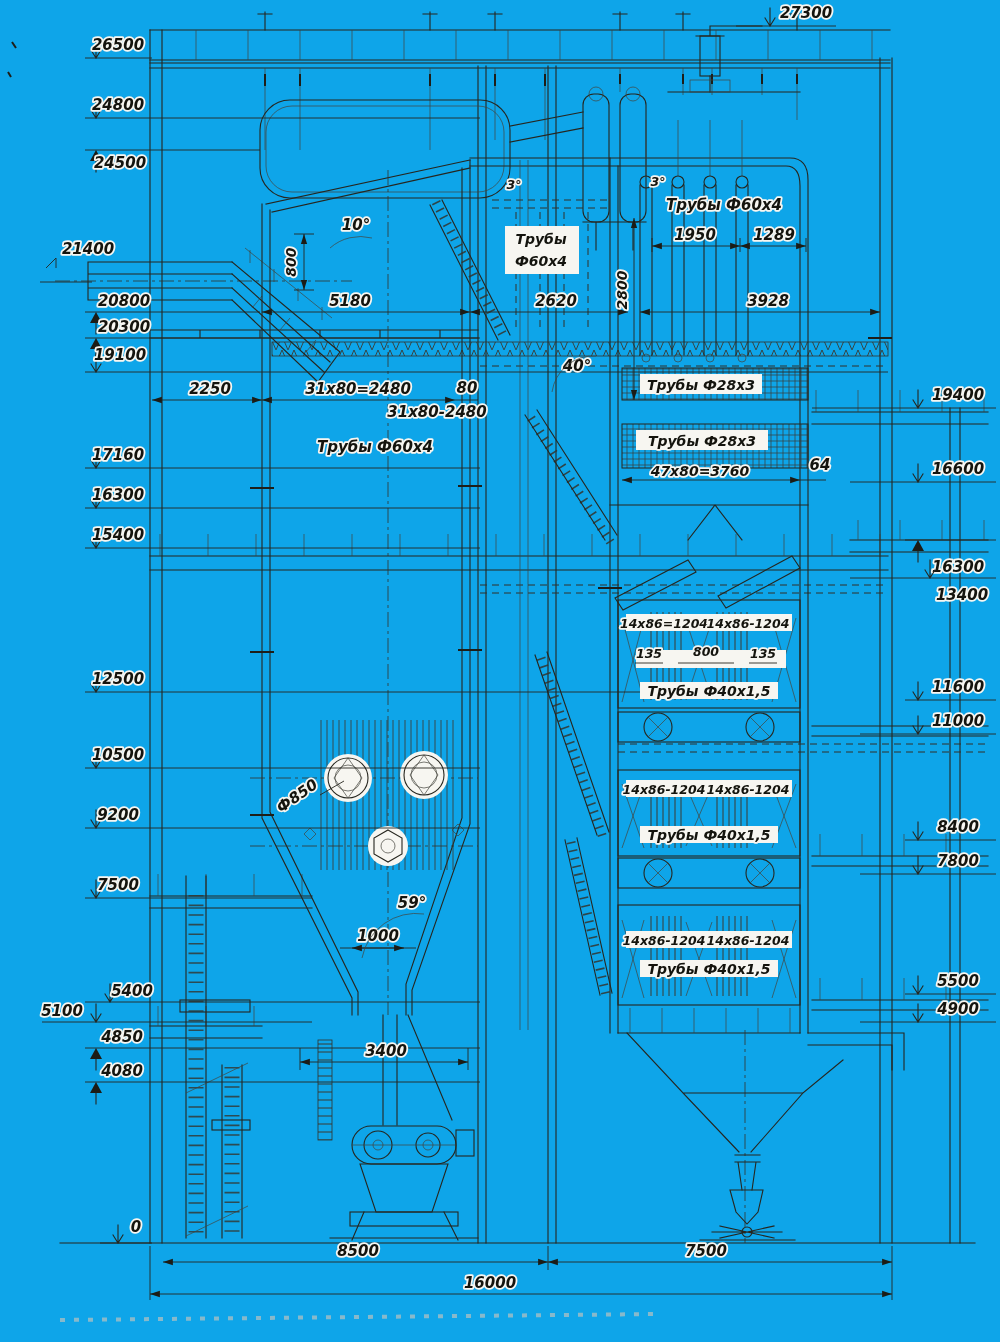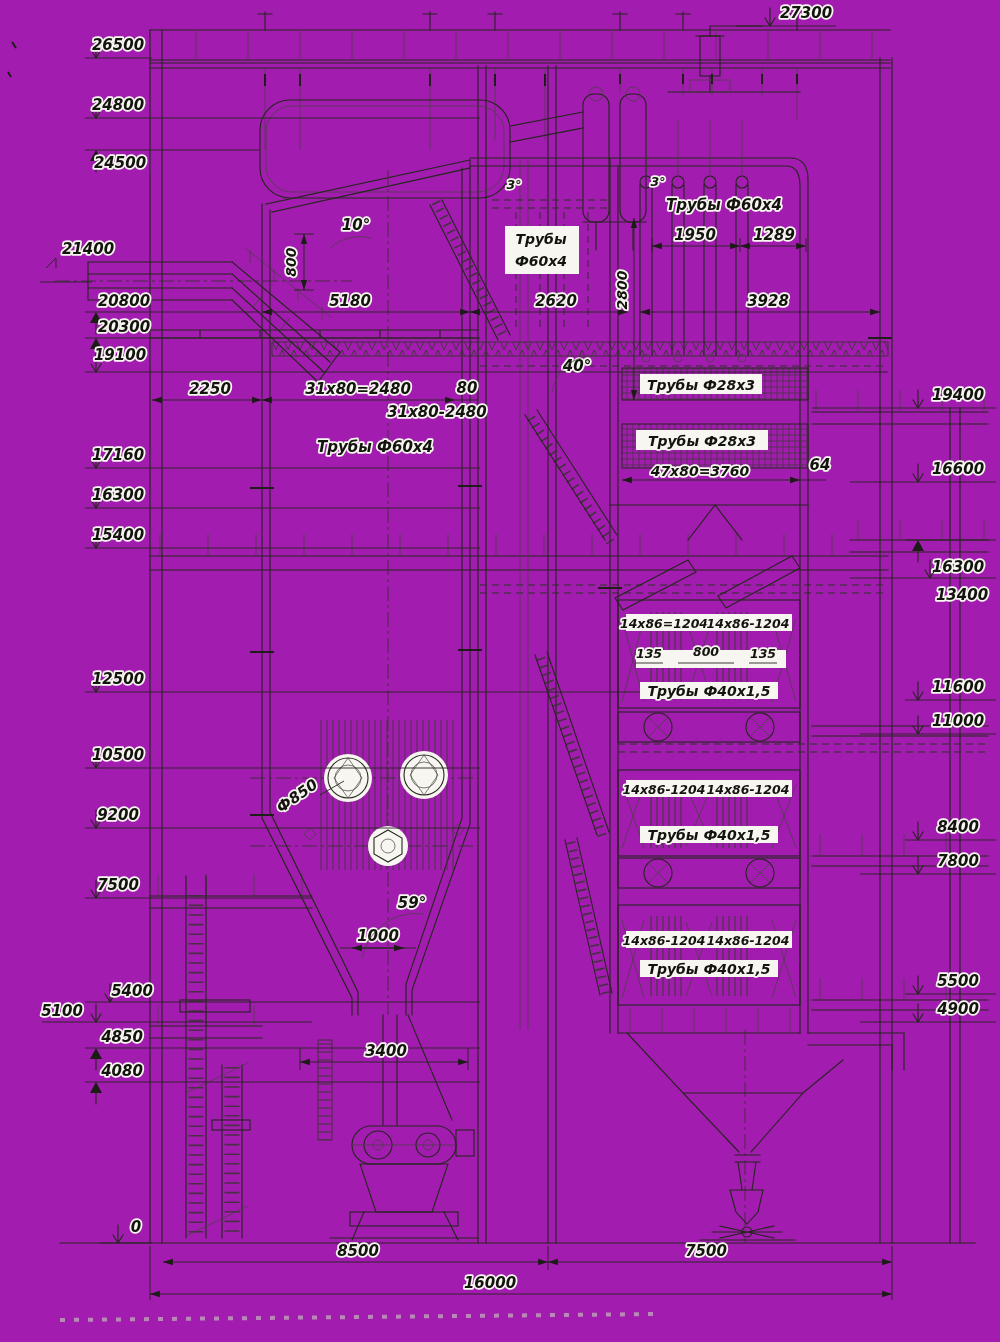--- a/index.html
+++ b/index.html
@@ -1,16 +1,16 @@
 <!DOCTYPE html>
 <html><head>
 <meta charset="utf-8">
 <style>
   html,body{margin:0;padding:0;background:#e8e6e0;}
-  .sheet{position:relative;width:1000px;height:1342px;background:#a21caf;overflow:hidden;
+  .sheet{position:relative;width:1000px;height:1342px;background:#0ea5e9;overflow:hidden;
          font-family:"DejaVu Sans",sans-serif;text-align:center;}
   svg{display:block}
   
   .s1{stroke:#26261f;stroke-width:1.1;fill:none;stroke-linecap:square}
   .s2{stroke:#1e1e18;stroke-width:2;fill:none}
   .thin{stroke:#44443c;stroke-width:.7;fill:none}
   .cl{stroke:#33332c;stroke-width:.8;stroke-dasharray:15 4 3 4;fill:none}
   .dash{stroke:#30302a;stroke-width:1;stroke-dasharray:7 5;fill:none}
   .dim{stroke:#26261f;stroke-width:.9;fill:none}
   .tread{stroke:#34342d;stroke-width:9;stroke-dasharray:1.6 6.5;opacity:.85;fill:none}

